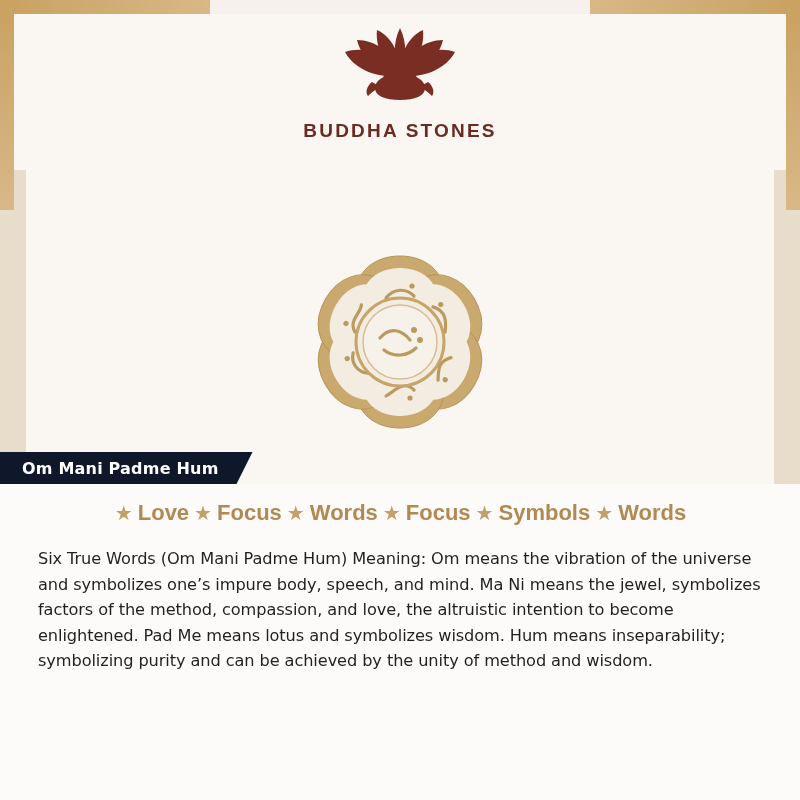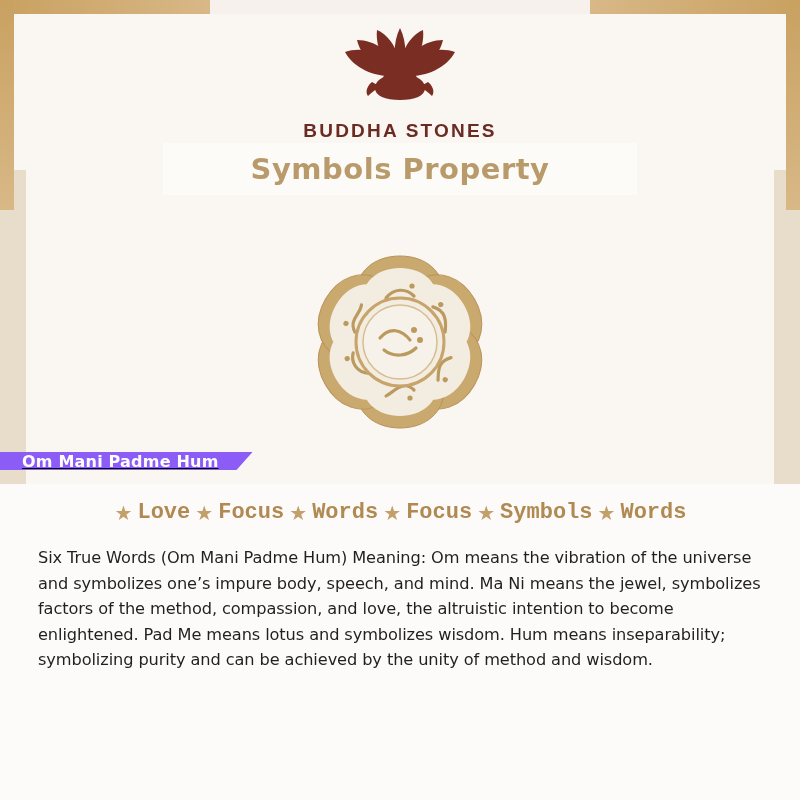--- a/index.html
+++ b/index.html
@@ -137,29 +137,28 @@
     width: 800px;
     text-align: center;
     z-index: 2;
   }
 
   
   .ribbon {
     position: absolute;
     left: 0;
     top: 452px;
-    height: 18px;
-    background: #8b5cf6;
+    height: 32px;
+    background: #0f172a;
     display: flex;
     align-items: center;
     padding-left: 22px;
     padding-right: 34px;
     z-index: 5;
     clip-path: polygon(0 0, 100% 0, calc(100% - 16px) 100%, 0 100%);
-    text-decoration: underline;
   }
   .ribbon-text {
     font-family: "DejaVu Sans", sans-serif;
     font-weight: bold;
     font-size: 16px;
     color: #ffffff;
     letter-spacing: 0.2px;
     white-space: nowrap;
   }
 
@@ -175,21 +174,21 @@
   }
 
   .keywords {
     display: flex;
     align-items: center;
     justify-content: center;
     gap: 0px;
     padding-top: 16px;
   }
   .kw {
-    font-family: Liberation Mono, monospace;
+    font-family: Liberation Sans, sans-serif;
     font-weight: bold;
     font-size: 22px;
     color: #b08a52;
     padding: 0 2px;
   }
   .star {
     font-size: 20px;
     color: #c2a06b;
     padding: 0 3px;
     line-height: 1;
@@ -244,23 +243,20 @@
         <circle cx="95" cy="36" r="8"></circle>
         <path d="M95 46 C85 46 78 54 77 66 C84 60 89 58 95 58 C101 58 106 60 113 66 C112 54 105 46 95 46 Z"></path>
         <path d="M70 70 C70 62 80 56 95 56 C110 56 120 62 120 70 C120 78 110 82 95 82 C80 82 70 78 70 70 Z"></path>
         <path d="M67 64 C62 68 60 74 63 78 C67 74 71 71 76 69 Z"></path>
         <path d="M123 64 C128 68 130 74 127 78 C123 74 119 71 114 69 Z"></path>
       </g>
     </svg>
     <div class="brand-name">BUDDHA STONES</div>
   </div>
 
-  <div class="title-bar">
-    <span class="title-text">Symbols Property</span>
-  </div>
 
   <div class="mandala-wrap">
     <svg width="330" height="275" viewBox="0 0 330 275">
       <defs>
         <g id="petalShape">
           <path d="M0,-86 C26,-86 44,-70 44,-48 C44,-32 36,-20 36,-8 C36,2 24,10 0,10 C-24,10 -36,2 -36,-8 C-36,-20 -44,-32 -44,-48 C-44,-70 -26,-86 0,-86 Z"></path>
         </g>
       </defs>
       <g transform="translate(165,137)">
 

